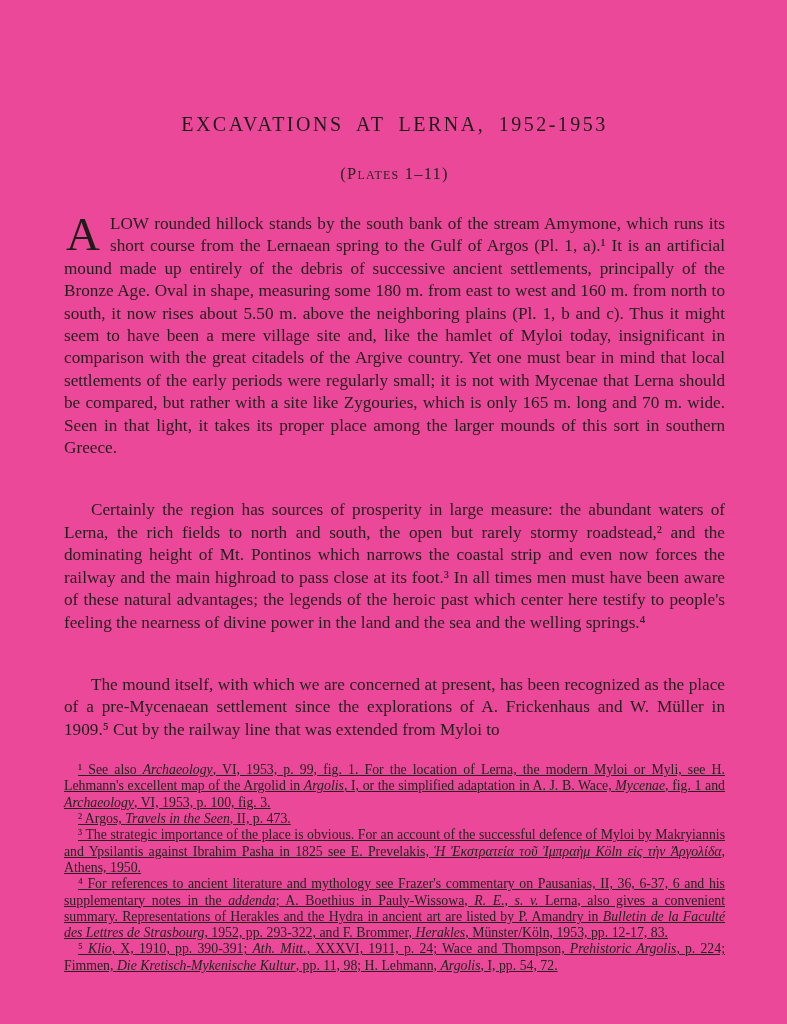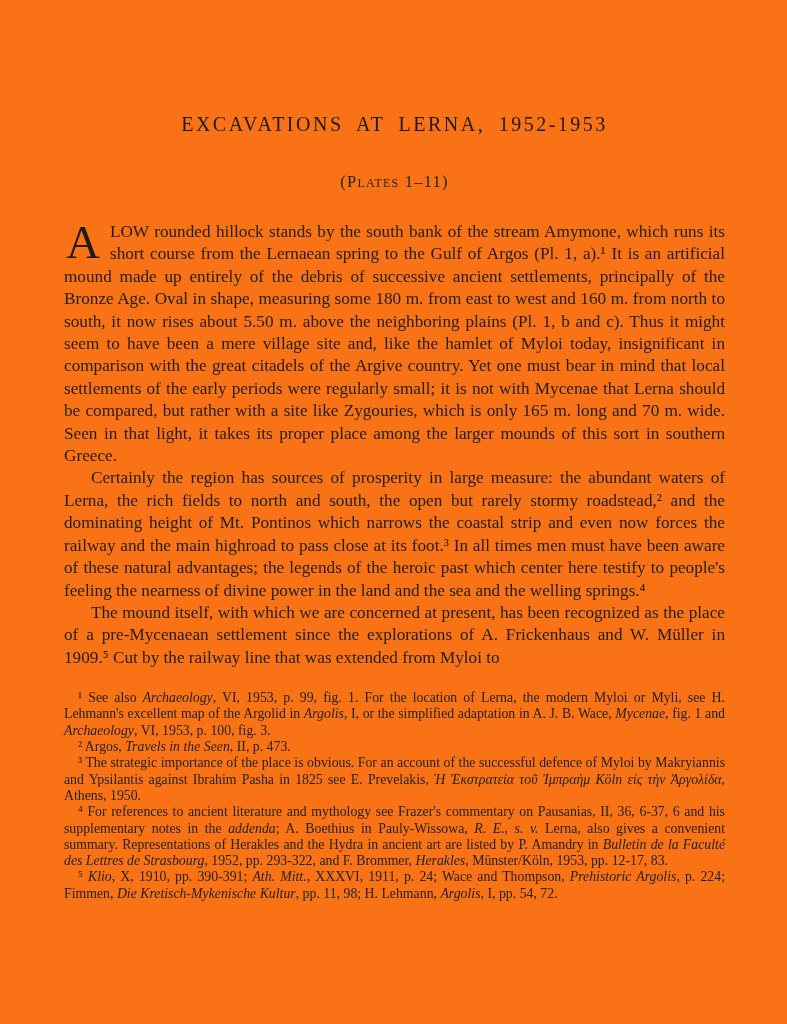--- a/index.html
+++ b/index.html
@@ -8,59 +8,60 @@
     width: 787px;
     height: 1024px;
     font-family: "Liberation Serif", "DejaVu Serif", serif;
     color: #201f1c;
     overflow: hidden;
   }
   .page {
     width: 787px;
     height: 1024px;
     padding: 113px 62px 40px 64px;
-    background: #f97316;
+    background: #ec4899;
     overflow: hidden;
   }
   .title {
     text-align: center;
     font-size: 20px;
     font-weight: normal;
     letter-spacing: 2.5px;
     word-spacing: 6px;
     color: #1d1c19;
   }
   .subtitle {
     text-align: center;
     font-variant: small-caps;
     font-size: 16.5px;
     letter-spacing: 1.2px;
-    margin-top: 36px;
+    margin-top: 28px;
     color: #24231f;
   }
   .body-text {
     margin-top: 29px;
     font-size: 17.2px;
     line-height: 22.4px;
     text-align: justify;
   }
   .para { text-align: justify; }
-  .para.indent { text-indent: 27px; }
+  .para.indent { text-indent: 27px; margin-top: 40px; }
   .dropcap {
     float: left;
     font-size: 47px;
     line-height: 38px;
     padding: 2px 10px 0 2px;
     color: #1d1c19;
   }
   .footnotes {
     margin-top: 21px;
     font-size: 13.8px;
     line-height: 16.3px;
     color: #24231f;
+    text-decoration: underline;
   }
   .footnote { text-align: justify; text-indent: 14px; }
   i { font-style: italic; }
 </style>
 </head>
 <body>
 
 <div class="page">
   <h1 class="title">EXCAVATIONS AT LERNA, 1952-1953</h1>
   <div class="subtitle">(Plates 1–11)</div>

